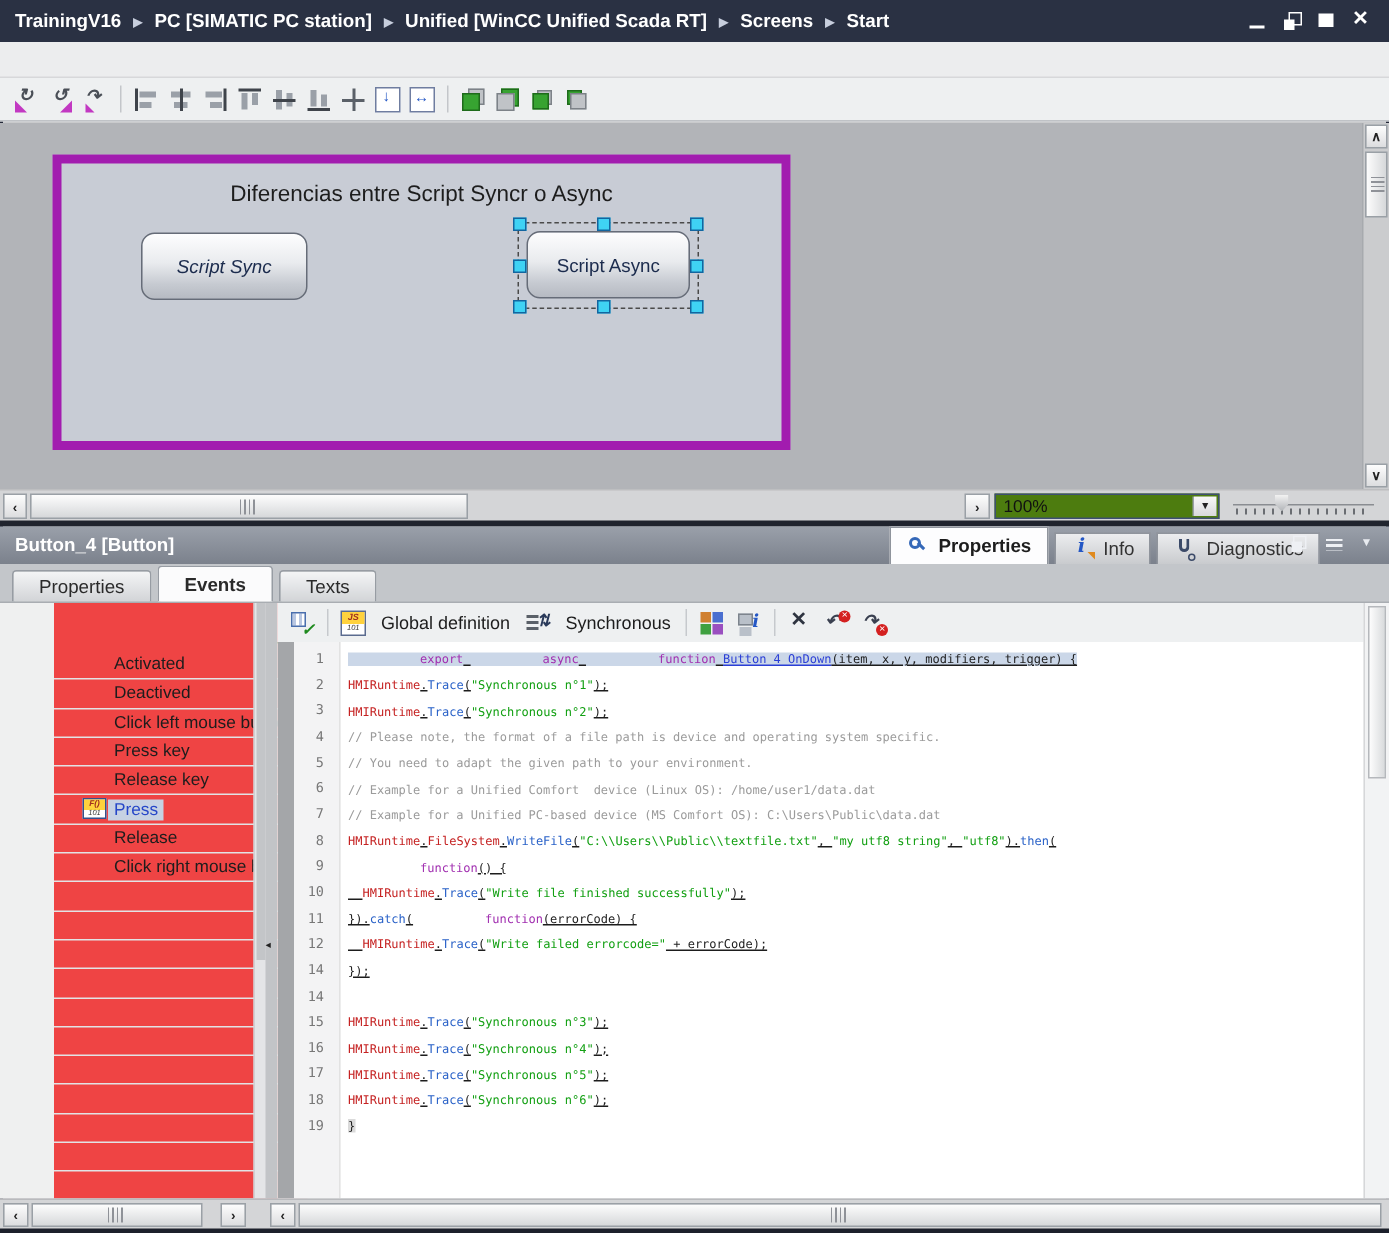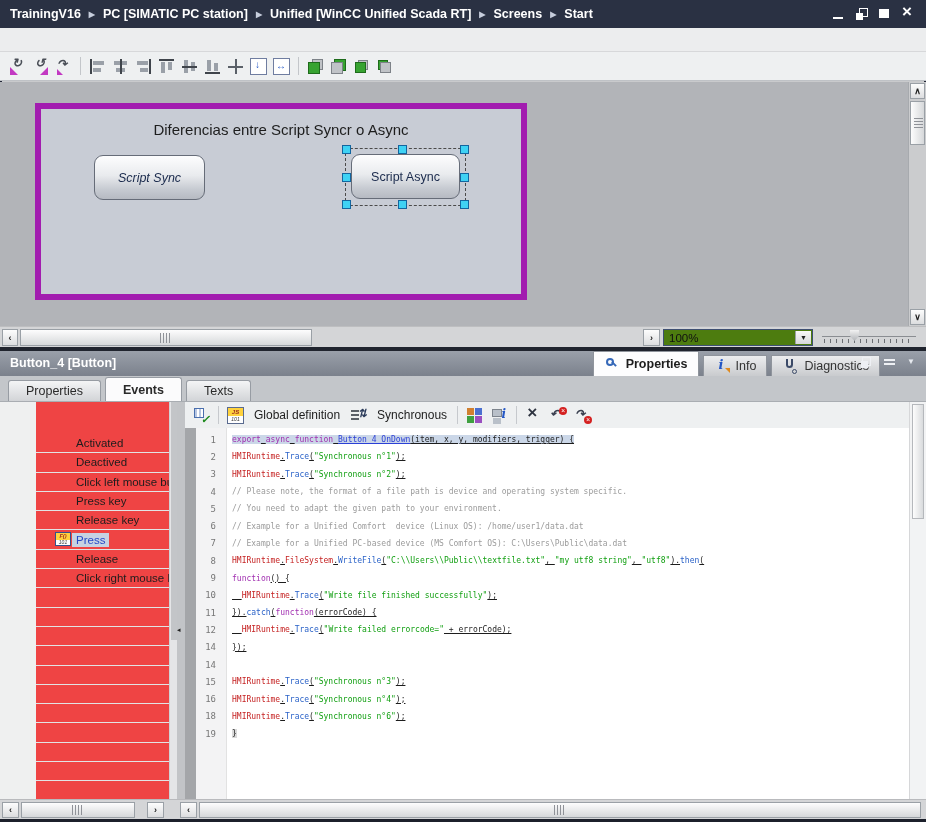--- a/index.html
+++ b/index.html
@@ -152,21 +152,21 @@
   .next-error-icon::before{content:"↷";position:absolute;left:0;top:0;font-size:12px;color:#3a4050;font-weight:bold;}
   .next-error-icon::after{content:"×";position:absolute;right:0;bottom:0;width:8px;height:8px;background:#d42020;color:#fff;border-radius:50%;font-size:7px;line-height:8px;text-align:center;}
   .code-area{position:absolute;top:26px;left:0;right:0;bottom:0;overflow:hidden;background:#fff;}
   .bp-margin{position:absolute;left:0;top:0;width:11px;height:100%;background:#a4a6a9;}
   .gutter-bg{position:absolute;left:11px;top:0;width:30px;height:100%;background:#f3f3f4;border-right:1px solid #e2e2e2;}
   .code-lines{position:absolute;left:0;top:3px;right:0;}
   .code-line{display:flex;height:17.3px;align-items:center;font-family:"DejaVu Sans Mono",monospace;font-size:8px;position:relative;}
   .code-line .ln{width:41px;text-align:right;padding-right:10px;box-sizing:border-box;color:#777;font-size:9px;flex:none;}
   .code-line .ctext{margin-left:6px;white-space:pre;color:#1d1d1d;}
   .code-line.selected .ctext{background:#cbd7e8;}
-  .tk-k{color:#a12fb0;}
+  .tk-k{color:#a12fb0;padding-left:48px;}
   .tk-f{color:#2b3fd6;text-decoration:underline;}
   .tk-o{color:#c52222;}
   .tk-m{color:#2a62c8;}
   .tk-s{color:#13a013;}
   .tk-c{color:#9b9b9b;}
   .tk-p{color:#1d1d1d;text-decoration:underline;}
   .tk-bh{background:#dadada;color:#1d1d1d;}
   .editor-vscroll{position:absolute;right:0;top:0;width:16px;height:100%;background:#f2f3f4;border-left:1px solid #d6d7d9;}
   .editor-vthumb{position:absolute;left:2px;top:2px;width:12px;height:115px;background:linear-gradient(90deg,#fdfdfd,#d9dbdd);border:1px solid #b5b8bc;box-sizing:border-box;}
   
@@ -462,20 +462,24 @@
             </div>
             <div class="code-line">
               <span class="ln">15</span>
               <span class="ctext"><span class="tk-o">HMIRuntime</span><span class="tk-p">.</span><span class="tk-m">Trace</span><span class="tk-p">(</span><span class="tk-s">"Synchronous n°3"</span><span class="tk-p">);</span></span>
             </div>
             <div class="code-line">
               <span class="ln">16</span>
               <span class="ctext"><span class="tk-o">HMIRuntime</span><span class="tk-p">.</span><span class="tk-m">Trace</span><span class="tk-p">(</span><span class="tk-s">"Synchronous n°4"</span><span class="tk-p">);</span></span>
             </div>
             <div class="code-line">
+              <span class="ln">17</span>
+              <span class="ctext"><span class="tk-o">HMIRuntime</span><span class="tk-p">.</span><span class="tk-m">Trace</span><span class="tk-p">(</span><span class="tk-s">"Synchronous n°5"</span><span class="tk-p">);</span></span>
+            </div>
+            <div class="code-line">
               <span class="ln">18</span>
               <span class="ctext"><span class="tk-o">HMIRuntime</span><span class="tk-p">.</span><span class="tk-m">Trace</span><span class="tk-p">(</span><span class="tk-s">"Synchronous n°6"</span><span class="tk-p">);</span></span>
             </div>
             <div class="code-line">
               <span class="ln">19</span>
               <span class="ctext"><span class="tk-bh">}</span></span>
             </div>
           </div>
       </div>
     </div>

